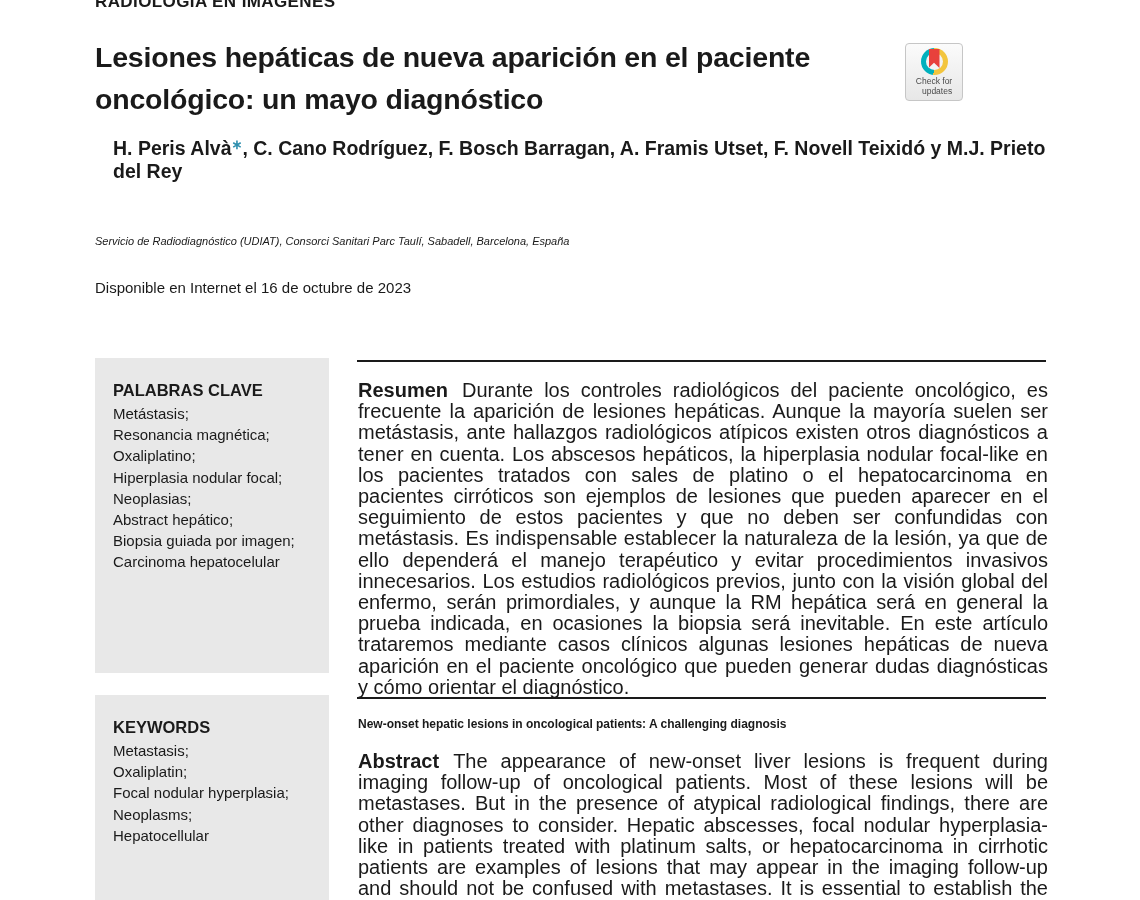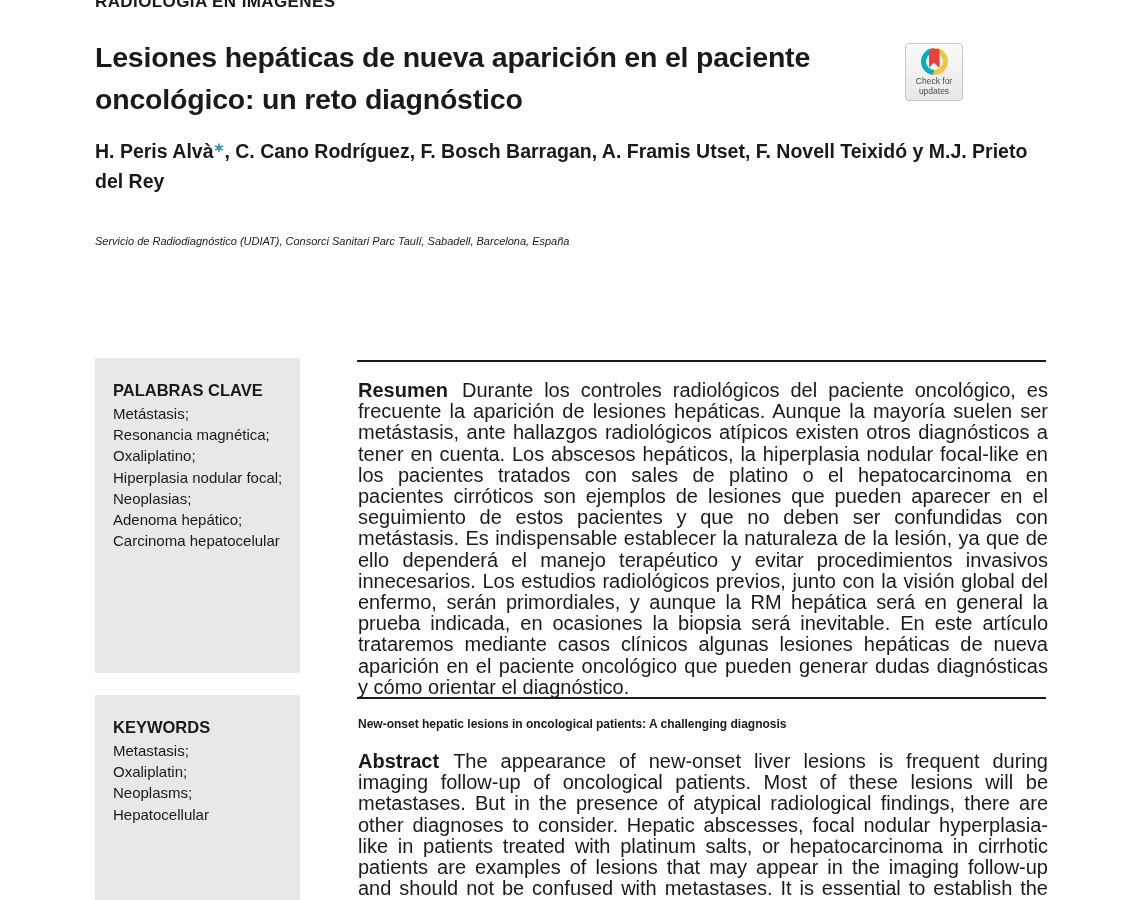--- a/index.html
+++ b/index.html
@@ -42,44 +42,44 @@
     position:absolute; left:5px; top:5px; width:17px; height:17px;
     border-radius:50%; background:#f3f3f3;
   }
   .cm-bookmark {
     position:absolute; left:8px; top:1px; width:11px; height:19px;
     background:#e8413c;
     clip-path:polygon(0 0, 100% 0, 100% 100%, 50% 72%, 0 100%);
   }
   .badge-text {
     margin-top:2px; font-size:8.5px; line-height:9.5px;
-    color:#4a4a4a; text-align:center;
+    color:#4a4a4a; text-align:right;
   }
 
   .authors {
-    position:absolute; left:95px; top:133px; width:952px;
-    font-size:19.5px; font-weight:700; line-height:30px;
+    position:absolute; left:113px; top:133px; width:952px;
+    font-size:19.5px; font-weight:700; line-height:23px;
   }
   .author-asterisk {
     color:#2e8fae; font-size:13px; vertical-align:6px; font-weight:700;
     cursor:pointer;
   }
 
   .affiliation {
     position:absolute; left:95px; top:231px; width:952px;
     font-size:11px; font-style:italic; line-height:20px;
   }
 
   .dates {
     position:absolute; left:95px; top:277px; width:952px;
     font-size:15px; line-height:21.5px;
   }
 
   .sidebar-box {
-    position:absolute; left:95px; width:205px;
+    position:absolute; left:95px; width:234px;
     background:#e8e8e8; padding:21px 14px 0 18px;
   }
   .sidebar-box.first  { top:358px; height:315px; }
   .sidebar-box.second { top:695px; height:230px; }
   .sidebar-heading { font-size:16.5px; font-weight:700; line-height:22px; margin-bottom:2px; }
   .kw { font-size:15px; line-height:21.2px; }
 
   .rule {
     position:absolute; left:357px; width:689px; height:2px; background:#1a1a1a;
   }
@@ -98,61 +98,64 @@
   .en-title {
     top:714px; font-size:12px; font-weight:700; line-height:21px;
   }
   .abstract-block { top:751px; }
 </style>
 </head>
 <body>
 
 <div class="journal-header">RADIOLOGÍA EN IMÁGENES</div>
 
-<h1 class="article-title">Lesiones hepáticas de nueva aparición en el paciente oncológico: un reto diagnóstico</h1>
+<h1 class="article-title">Lesiones hepáticas de nueva aparición en el paciente oncológico: un mayo diagnóstico</h1>
 
 <div class="badge">
   <div class="cm-ring">
     <div class="cm-inner"></div>
     <div class="cm-bookmark"></div>
   </div>
   <div class="badge-text">
     <div>Check for</div>
     <div>updates</div>
   </div>
 </div>
 
 <div class="authors"><span>H. Peris Alvà</span><span class="author-asterisk">∗</span><span>, C. Cano Rodríguez, F. Bosch Barragan, A. Framis Utset, F. Novell Teixidó y M.J. Prieto del Rey</span></div>
 
 <div class="affiliation">Servicio de Radiodiagnóstico (UDIAT), Consorci Sanitari Parc Taulí, Sabadell, Barcelona, España</div>
 
 <div class="dates">
+  <div>Disponible en Internet el 16 de octubre de 2023</div>
 </div>
 
 <div class="sidebar-box first">
   <div class="sidebar-heading">PALABRAS CLAVE</div>
   <div class="kw">Metástasis;</div>
   <div class="kw">Resonancia magnética;</div>
   <div class="kw">Oxaliplatino;</div>
   <div class="kw">Hiperplasia nodular focal;</div>
   <div class="kw">Neoplasias;</div>
-  <div class="kw">Adenoma hepático;</div>
+  <div class="kw">Abstract hepático;</div>
+  <div class="kw">Biopsia guiada por imagen;</div>
   <div class="kw">Carcinoma hepatocelular</div>
 </div>
 
 <div class="rule r1"></div>
 
 <div class="body-col resumen-block">
   <div class="para"><span class="para-label">Resumen</span><span>Durante los controles radiológicos del paciente oncológico, es frecuente la aparición de lesiones hepáticas. Aunque la mayoría suelen ser metástasis, ante hallazgos radiológicos atípicos existen otros diagnósticos a tener en cuenta. Los abscesos hepáticos, la hiperplasia nodular focal-like en los pacientes tratados con sales de platino o el hepatocarcinoma en pacientes cirróticos son ejemplos de lesiones que pueden aparecer en el seguimiento de estos pacientes y que no deben ser confundidas con metástasis. Es indispensable establecer la naturaleza de la lesión, ya que de ello dependerá el manejo terapéutico y evitar procedimientos invasivos innecesarios. Los estudios radiológicos previos, junto con la visión global del enfermo, serán primordiales, y aunque la RM hepática será en general la prueba indicada, en ocasiones la biopsia será inevitable. En este artículo trataremos mediante casos clínicos algunas lesiones hepáticas de nueva aparición en el paciente oncológico que pueden generar dudas diagnósticas y cómo orientar el diagnóstico.</span></div>
 </div>
 
 <div class="sidebar-box second">
   <div class="sidebar-heading">KEYWORDS</div>
   <div class="kw">Metastasis;</div>
   <div class="kw">Oxaliplatin;</div>
+  <div class="kw">Focal nodular hyperplasia;</div>
   <div class="kw">Neoplasms;</div>
   <div class="kw">Hepatocellular</div>
 </div>
 
 <div class="rule r2"></div>
 
 <div class="body-col en-title">New-onset hepatic lesions in oncological patients: A challenging diagnosis</div>
 
 <div class="body-col abstract-block">
   <div class="para"><span class="para-label">Abstract</span><span>The appearance of new-onset liver lesions is frequent during imaging follow-up of oncological patients. Most of these lesions will be metastases. But in the presence of atypical radiological findings, there are other diagnoses to consider. Hepatic abscesses, focal nodular hyperplasia-like in patients treated with platinum salts, or hepatocarcinoma in cirrhotic patients are examples of lesions that may appear in the imaging follow-up and should not be confused with metastases. It is essential to establish the nature of the lesion as this will determine the therapeutic management and might avoid unnecessary invasive procedures. The</span></div>

